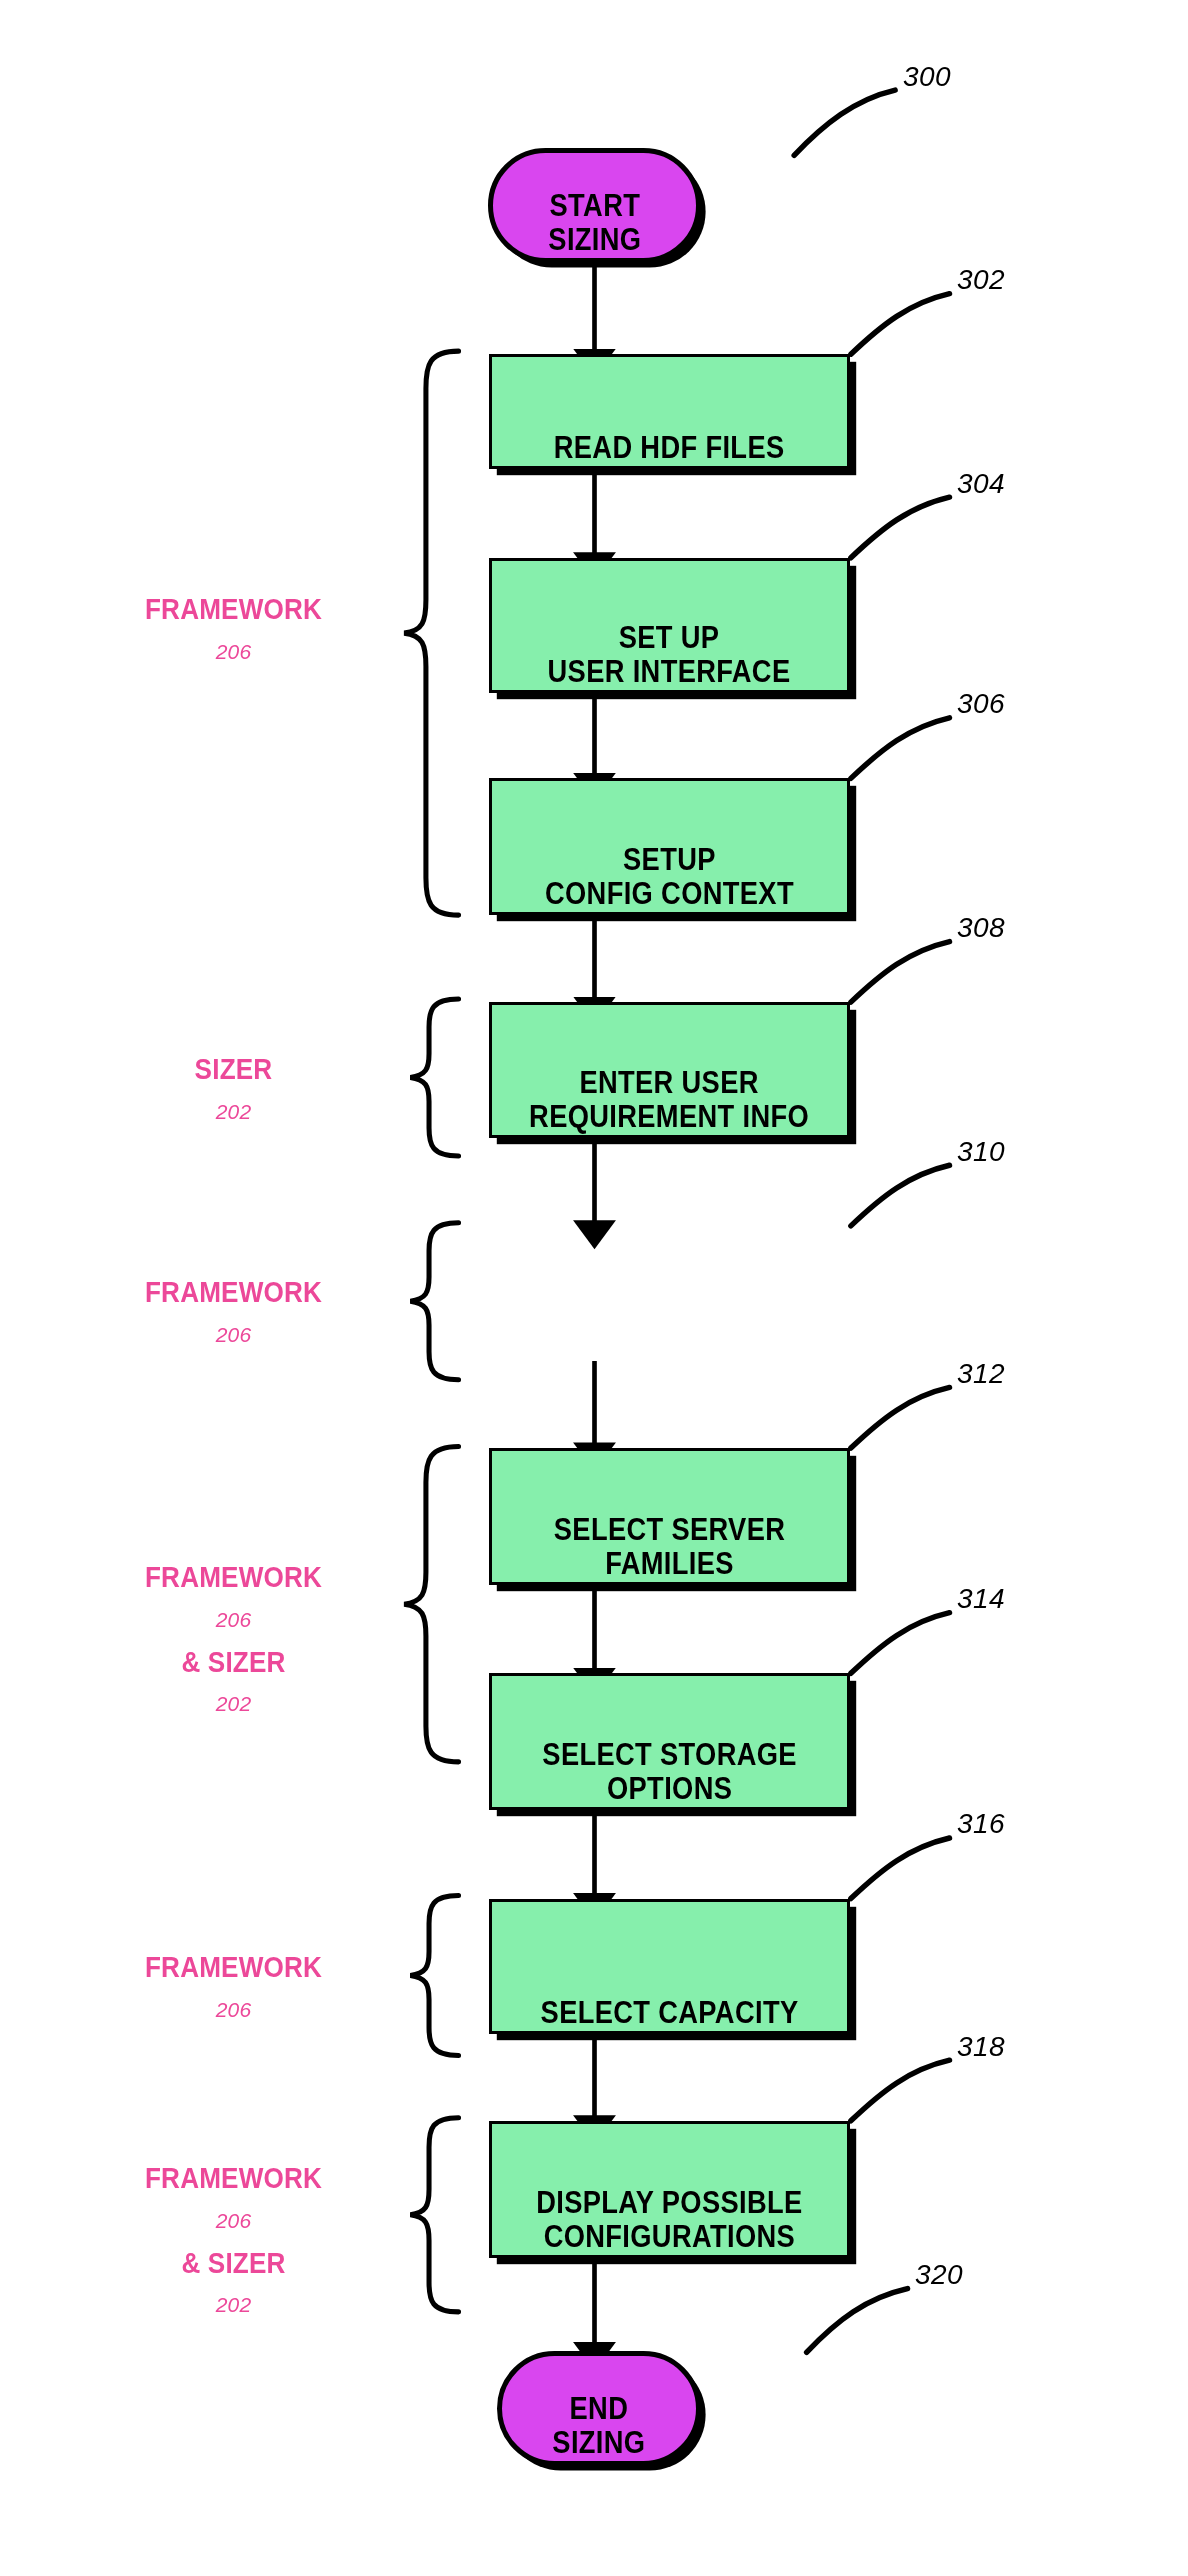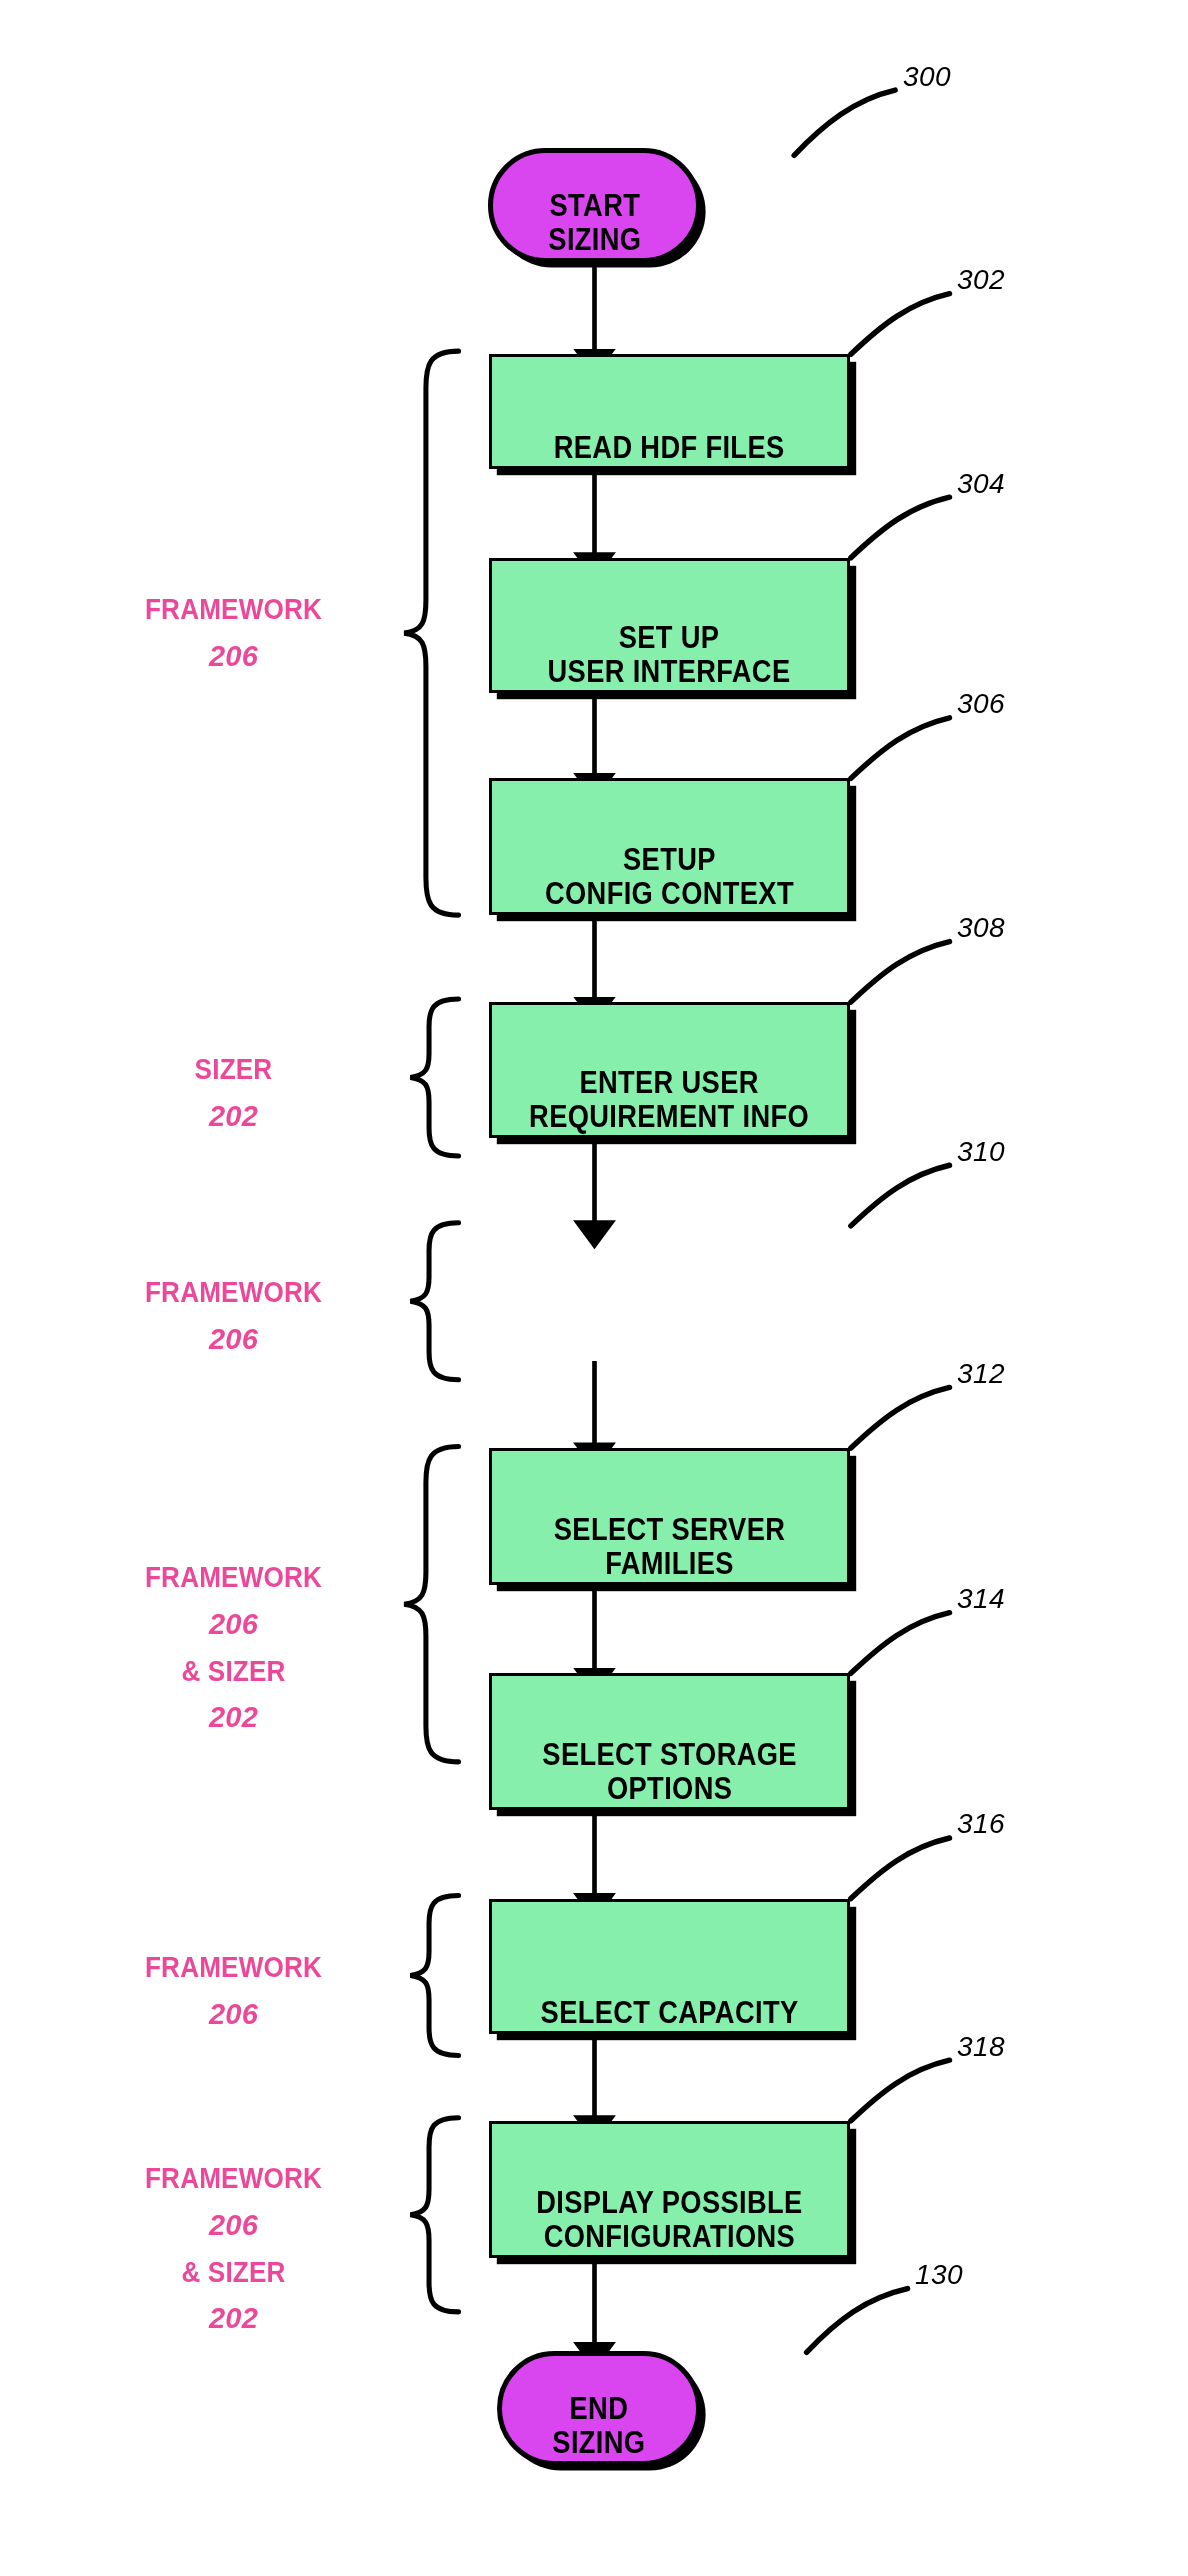--- a/index.html
+++ b/index.html
@@ -96,22 +96,22 @@
     font-family: "Liberation Sans", sans-serif;
     font-weight: bold;
     font-size: 29px;
     letter-spacing: 0.2px;
     transform: scaleX(0.9);
   }
   .group-label .gl-num {
     display: block;
     font-family: "Liberation Sans", sans-serif;
     font-style: italic;
-    font-weight: bold;
-    font-size: 29px;
+    font-weight: normal;
+    font-size: 21px;
     letter-spacing: 0.2px;
   }
 </style>
 </head>
 <body>
 
 <div id="figure-root">
 
   <svg id="figure-svg" viewBox="0 0 1530 3316">
     <defs>
@@ -244,21 +244,21 @@
   <div class="node" style="left:489px; top:2121px; width:361px; height:137px;">
     <span class="node-label">DISPLAY POSSIBLE
 CONFIGURATIONS</span>
   </div>
   <div class="ref-num" style="left:957px; top:2031px;">318</div>
 
   <div class="terminal" style="left:497px; top:2351px; width:204px; height:115px;">
     <span class="terminal-label">END
 SIZING</span>
   </div>
-  <div class="ref-num" style="left:915px; top:2259px;">130</div>
+  <div class="ref-num" style="left:915px; top:2259px;">320</div>
 
   <div class="group-label" style="left:78px; top:579px; width:311px;">
     <span class="gl-name">FRAMEWORK</span>
     <span class="gl-num">206</span>
   </div>
 
   <div class="group-label" style="left:78px; top:1039px; width:311px;">
     <span class="gl-name">SIZER</span>
     <span class="gl-num">202</span>
   </div>

